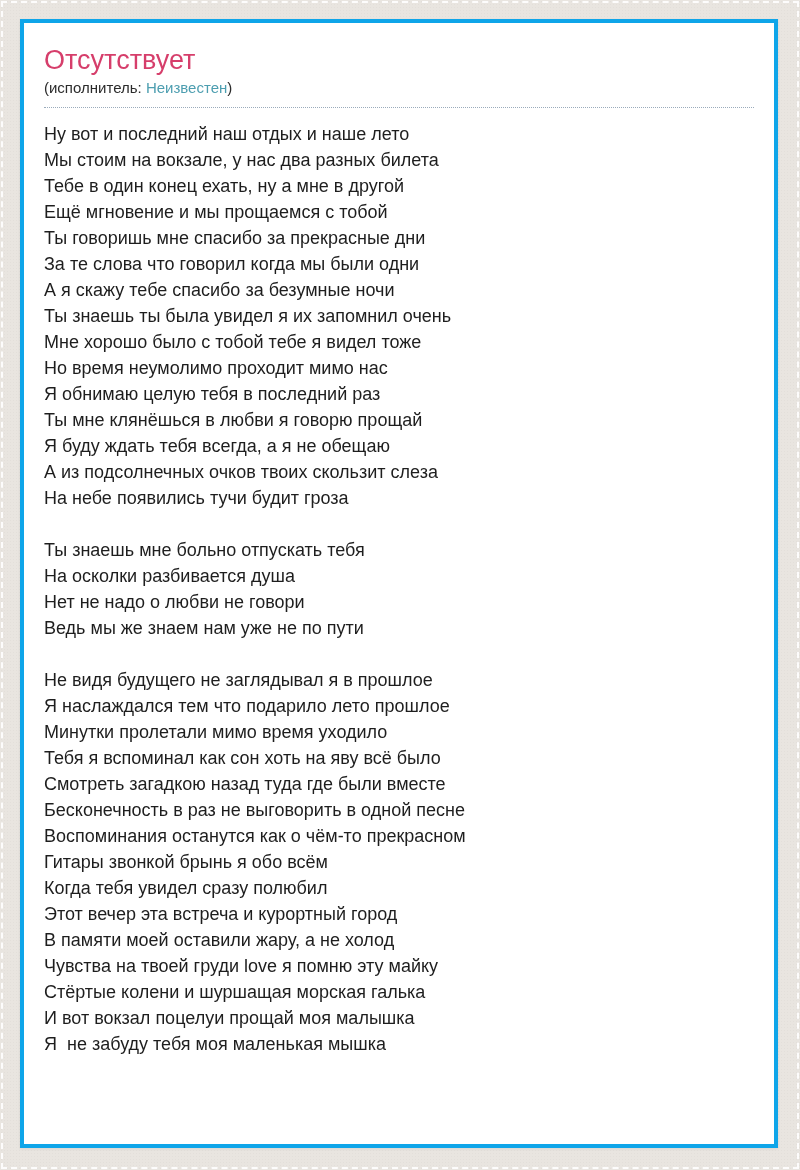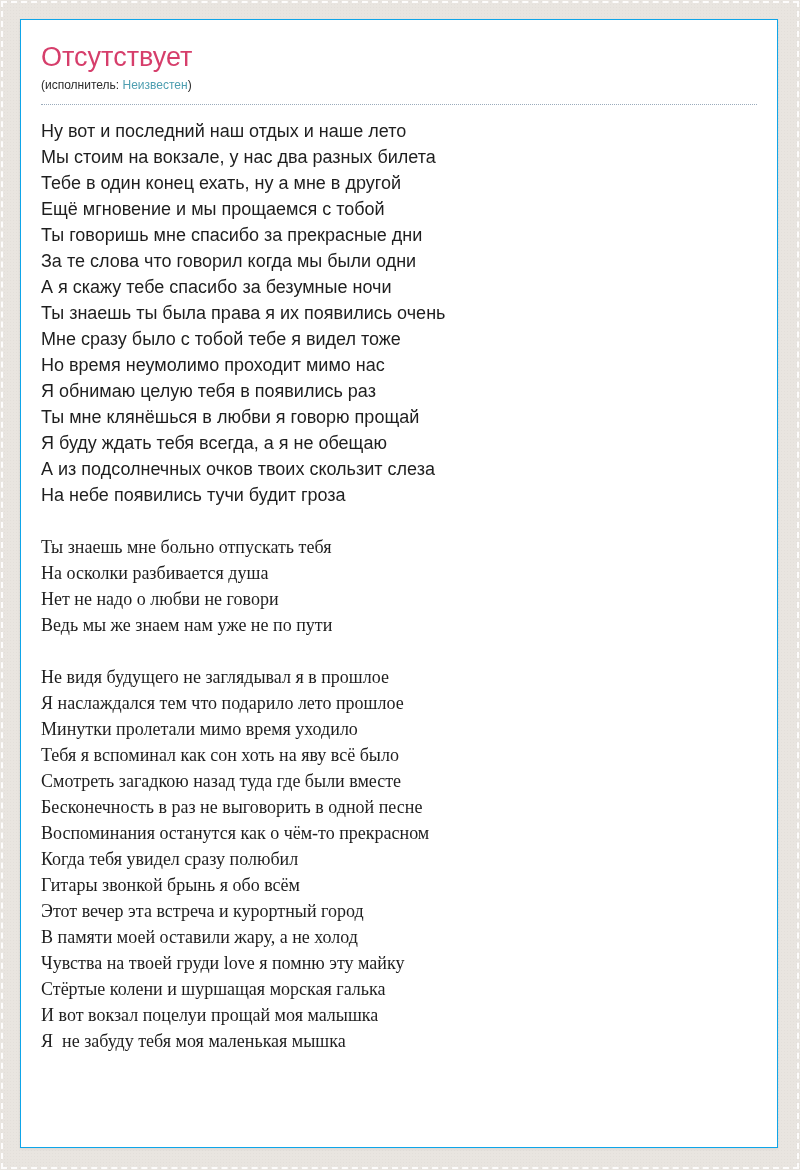--- a/index.html
+++ b/index.html
@@ -23,55 +23,54 @@
     pointer-events: none;
     z-index: 3;
   }
   .card {
     position: absolute;
     left: 20px;
     top: 19px;
     width: 758px;
     height: 1129px;
     background: var(--card-bg, #ffffff);
-    border: 1px solid #0ea5e9;
+    border: 4px solid #0ea5e9;
     box-shadow: 0 1px 3px rgba(0,0,0,0.07);
     box-sizing: border-box;
     padding: 22px 20px 0 20px;
     z-index: 2;
   }
   h1.song-title {
     margin: 0;
     font-size: 27px;
     line-height: 31px;
     font-weight: normal;
     color: var(--title-color, #d63e6b);
   }
   .artist-line {
     margin-top: 2px;
-    font-size: 12px;
+    font-size: 15px;
     line-height: 20px;
     color: #2b2b2b;
     padding-bottom: 9px;
     border-bottom: 1px dotted var(--separator-color, #9aabbb);
   }
   .artist-link {
     color: var(--link-color, #4d9eb0);
     text-decoration: none;
     cursor: pointer;
   }
   .lyrics {
     margin-top: 13px;
     font-size: 18px;
     line-height: 26px;
     color: var(--text-color, #1e1e1e);
   }
   .stanza + .stanza {
     margin-top: 26px;
-    font-family: Liberation Serif, serif;
   }
   .line {
     white-space: pre-wrap;
   }
 </style>
 </head>
 <body>
 
 <div class="page-frame"></div>
 
@@ -80,45 +79,45 @@
   <div class="artist-line"><span>(исполнитель: </span><a class="artist-link">Неизвестен</a><span>)</span></div>
   <div class="lyrics">
       <div class="stanza">
         <div class="line">Ну вот и последний наш отдых и наше лето</div>
         <div class="line">Мы стоим на вокзале, у нас два разных билета</div>
         <div class="line">Тебе в один конец ехать, ну а мне в другой</div>
         <div class="line">Ещё мгновение и мы прощаемся с тобой</div>
         <div class="line">Ты говоришь мне спасибо за прекрасные дни</div>
         <div class="line">За те слова что говорил когда мы были одни</div>
         <div class="line">А я скажу тебе спасибо за безумные ночи</div>
-        <div class="line">Ты знаешь ты была права я их появились очень</div>
-        <div class="line">Мне сразу было с тобой тебе я видел тоже</div>
+        <div class="line">Ты знаешь ты была увидел я их запомнил очень</div>
+        <div class="line">Мне хорошо было с тобой тебе я видел тоже</div>
         <div class="line">Но время неумолимо проходит мимо нас</div>
-        <div class="line">Я обнимаю целую тебя в появились раз</div>
+        <div class="line">Я обнимаю целую тебя в последний раз</div>
         <div class="line">Ты мне клянёшься в любви я говорю прощай</div>
         <div class="line">Я буду ждать тебя всегда, а я не обещаю</div>
         <div class="line">А из подсолнечных очков твоих скользит слеза</div>
         <div class="line">На небе появились тучи будит гроза</div>
       </div>
       <div class="stanza">
         <div class="line">Ты знаешь мне больно отпускать тебя</div>
         <div class="line">На осколки разбивается душа</div>
         <div class="line">Нет не надо о любви не говори</div>
         <div class="line">Ведь мы же знаем нам уже не по пути</div>
       </div>
       <div class="stanza">
         <div class="line">Не видя будущего не заглядывал я в прошлое</div>
         <div class="line">Я наслаждался тем что подарило лето прошлое</div>
         <div class="line">Минутки пролетали мимо время уходило</div>
         <div class="line">Тебя я вспоминал как сон хоть на яву всё было</div>
         <div class="line">Смотреть загадкою назад туда где были вместе</div>
         <div class="line">Бесконечность в раз не выговорить в одной песне</div>
         <div class="line">Воспоминания останутся как о чём-то прекрасном</div>
+        <div class="line">Гитары звонкой брынь я обо всём</div>
         <div class="line">Когда тебя увидел сразу полюбил</div>
-        <div class="line">Гитары звонкой брынь я обо всём</div>
         <div class="line">Этот вечер эта встреча и курортный город</div>
         <div class="line">В памяти моей оставили жару, а не холод</div>
         <div class="line">Чувства на твоей груди love я помню эту майку</div>
         <div class="line">Стёртые колени и шуршащая морская галька</div>
         <div class="line">И вот вокзал поцелуи прощай моя малышка</div>
         <div class="line">Я  не забуду тебя моя маленькая мышка</div>
       </div>
     </div>
 </div>
 

